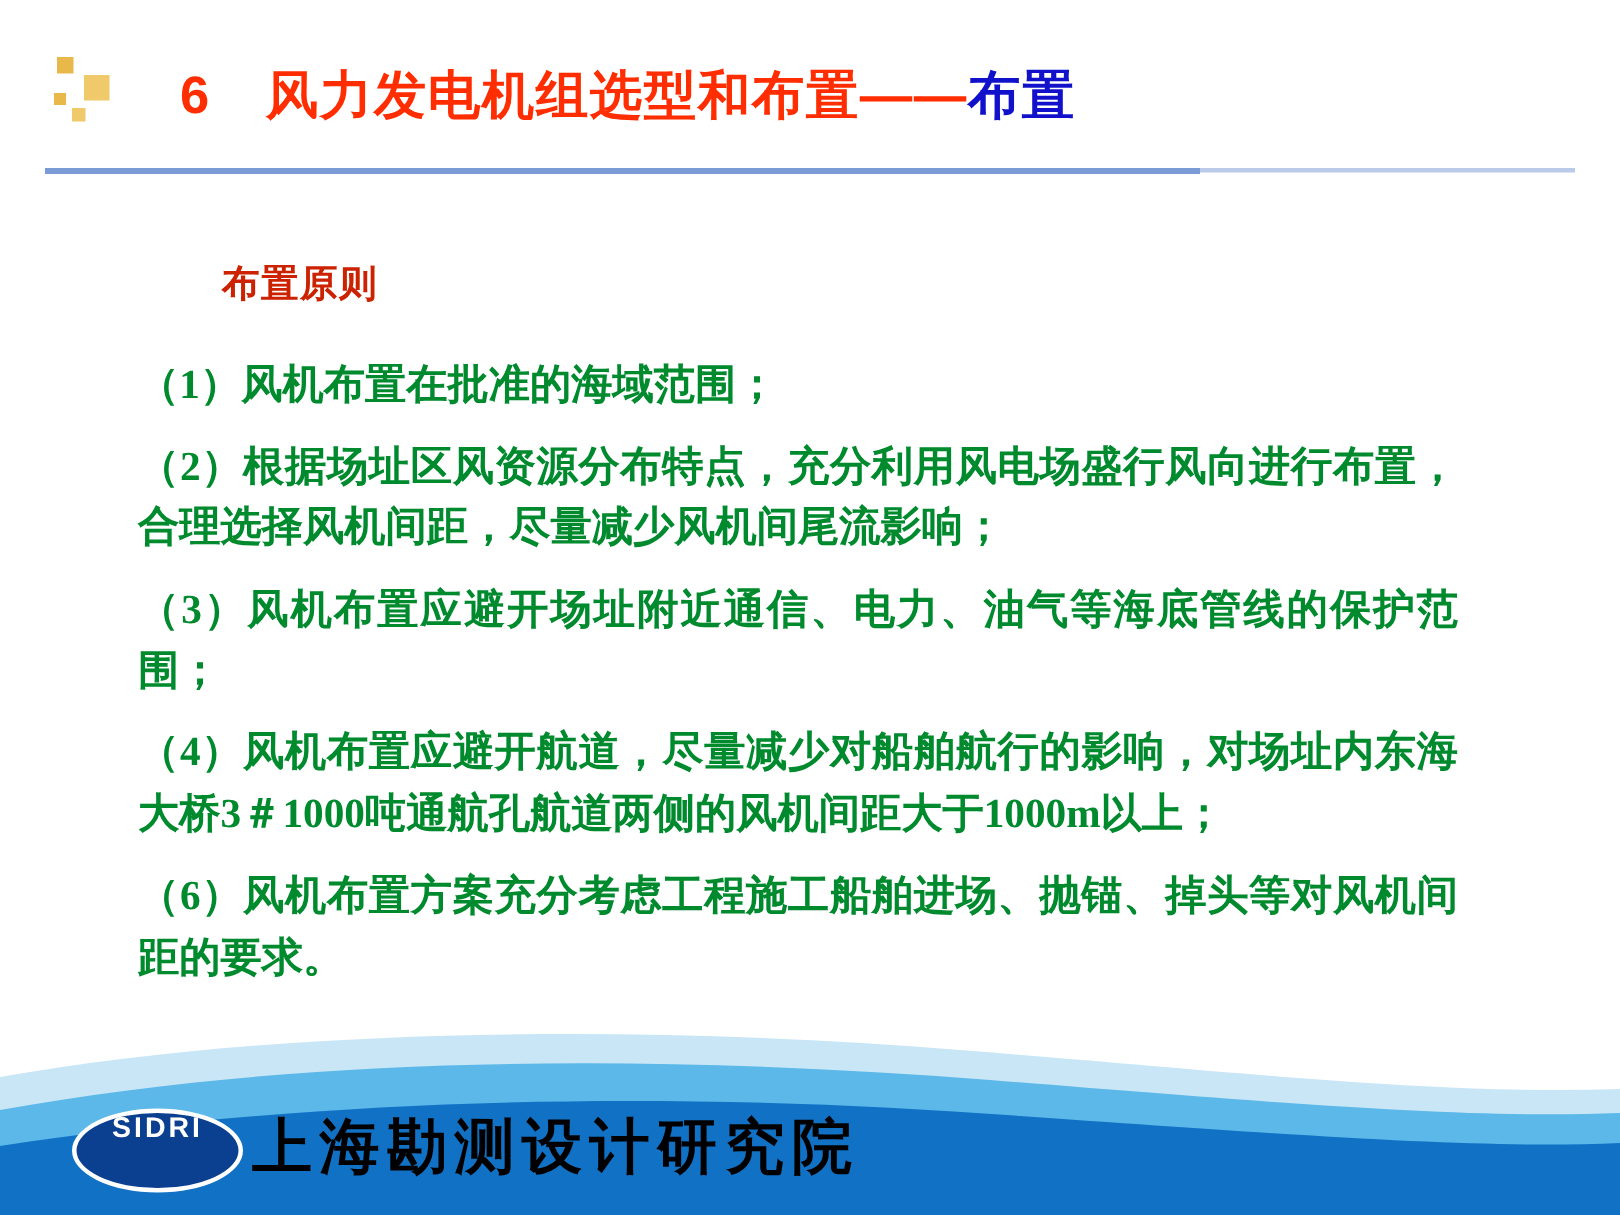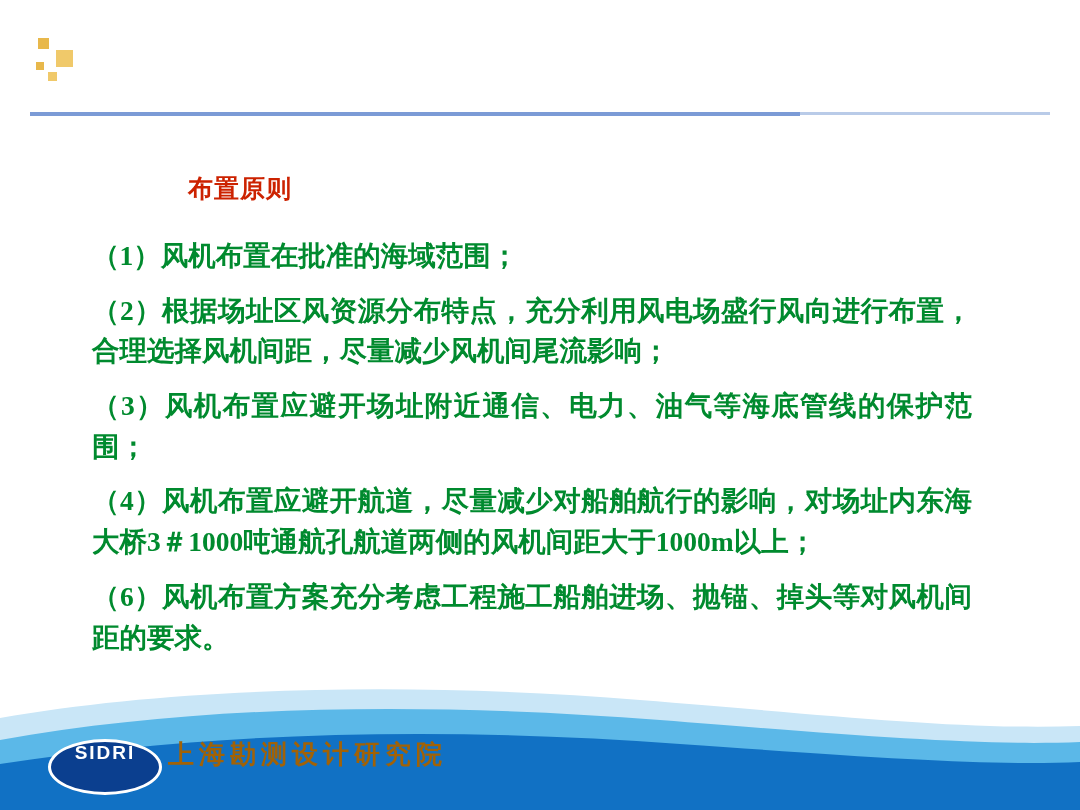--- a/index.html
+++ b/index.html
@@ -79,21 +79,20 @@
   }
   .principle-title {
     position: absolute;
     left: 148px;
     top: 54px;
     font-family: "Liberation Sans", sans-serif;
     font-weight: bold;
     font-size: 25px;
     color: #cc2200;
     letter-spacing: 1px;
-    margin-left: 40px;
   }
   .para-list {
     position: absolute;
     left: 92px;
     top: 118px;
     width: 880px;
   }
   .para {
     color: #008a2e;
     font-family: "Liberation Serif", serif;
@@ -140,24 +139,24 @@
     color: #ffffff;
     font-family: "Liberation Sans", sans-serif;
     font-weight: bold;
     font-size: 19px;
     letter-spacing: 2px;
   }
   .logo-cn {
     position: absolute;
     left: 120px;
     top: 2px;
-    color: #a16207;
+    color: #000000;
     font-family: "Liberation Serif", serif;
     font-weight: bold;
-    font-size: 26px;
+    font-size: 40px;
     letter-spacing: 5px;
     white-space: nowrap;
   }
   .logo-en {
     position: absolute;
     left: 122px;
     top: 42px;
     color: #9b1111;
     font-family: "Liberation Sans", sans-serif;
     font-size: 10px;
@@ -170,20 +169,24 @@
 
 <div class="header">
 
   <div class="deco-squares">
     <div class="sq s1"></div>
     <div class="sq s2"></div>
     <div class="sq s3"></div>
     <div class="sq s4"></div>
   </div>
 
+  <div class="title-line">
+    <span class="title-red">6</span>
+    <span style="display:inline-block;width:26px;"></span><span class="title-red">风力发电机组选型和布置——</span><span class="title-blue">布置</span>
+  </div>
 
   <div class="header-rule"></div>
   <div class="header-rule-2"></div>
 </div>
 
 <div class="content">
 
   <div class="principle-title">布置原则</div>
 
   <div class="para-list">

